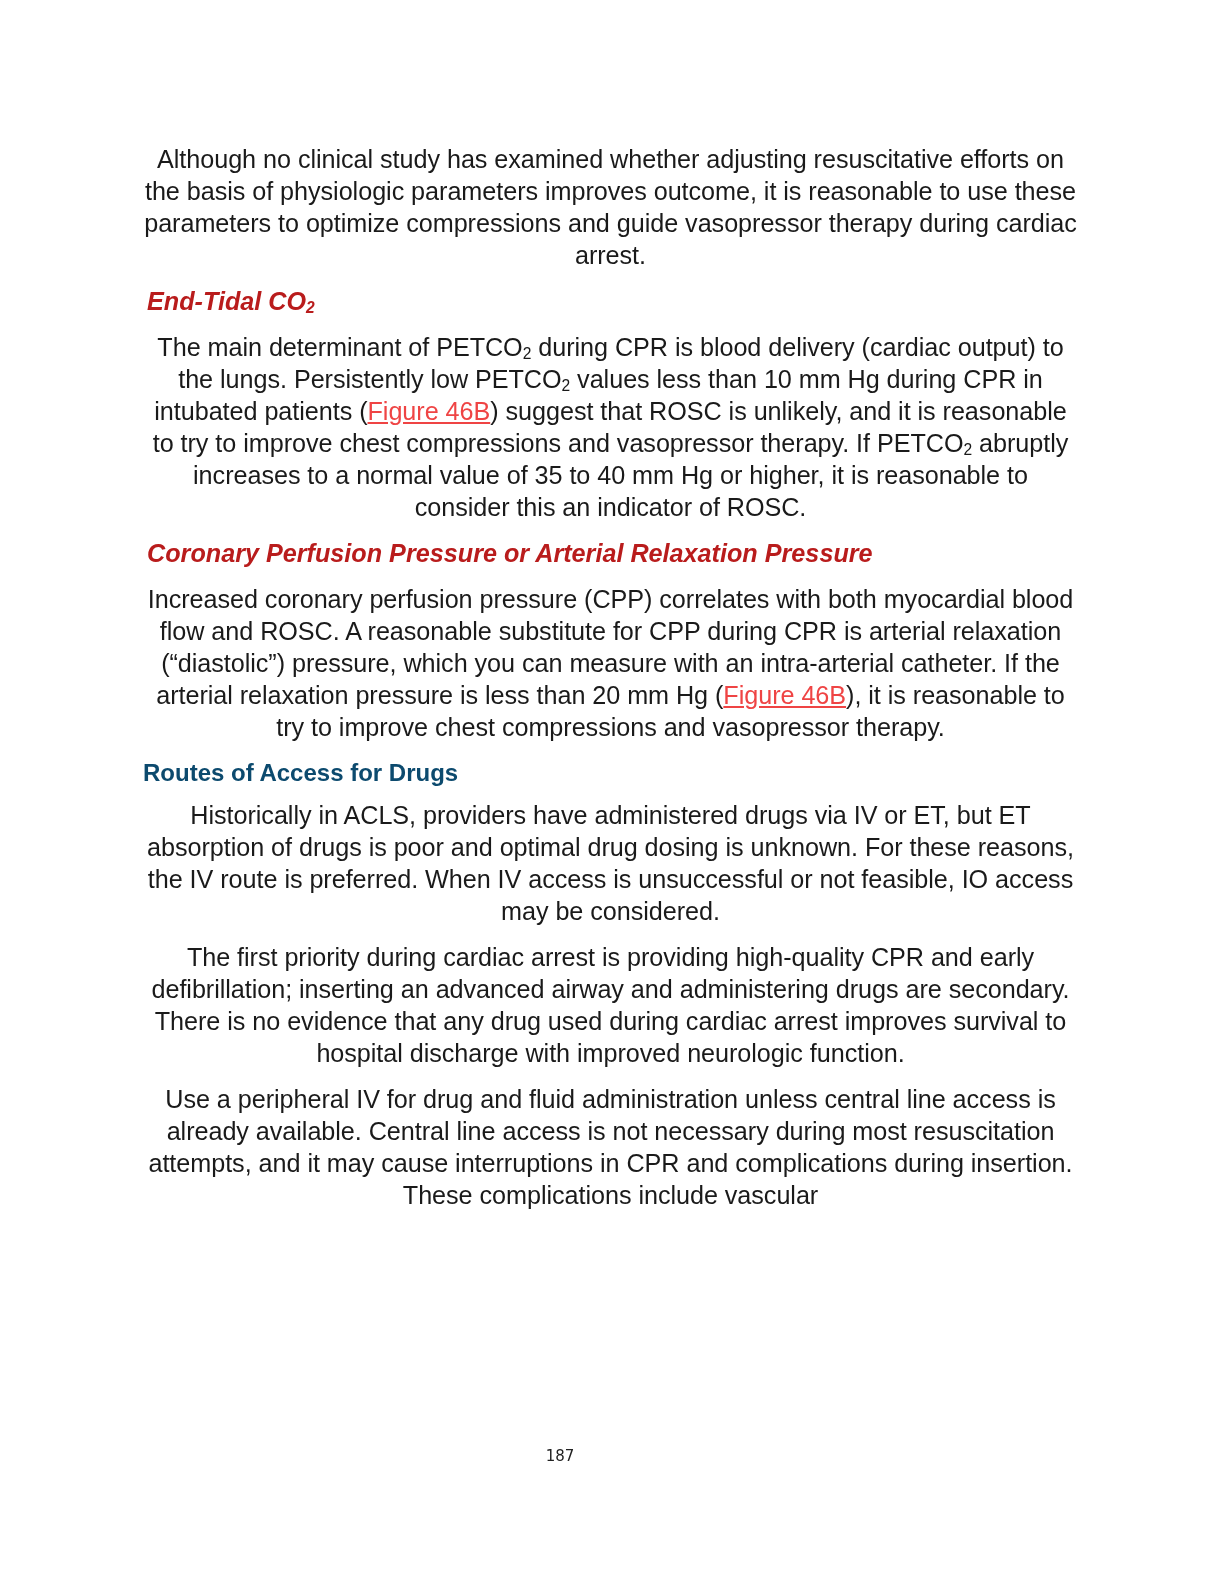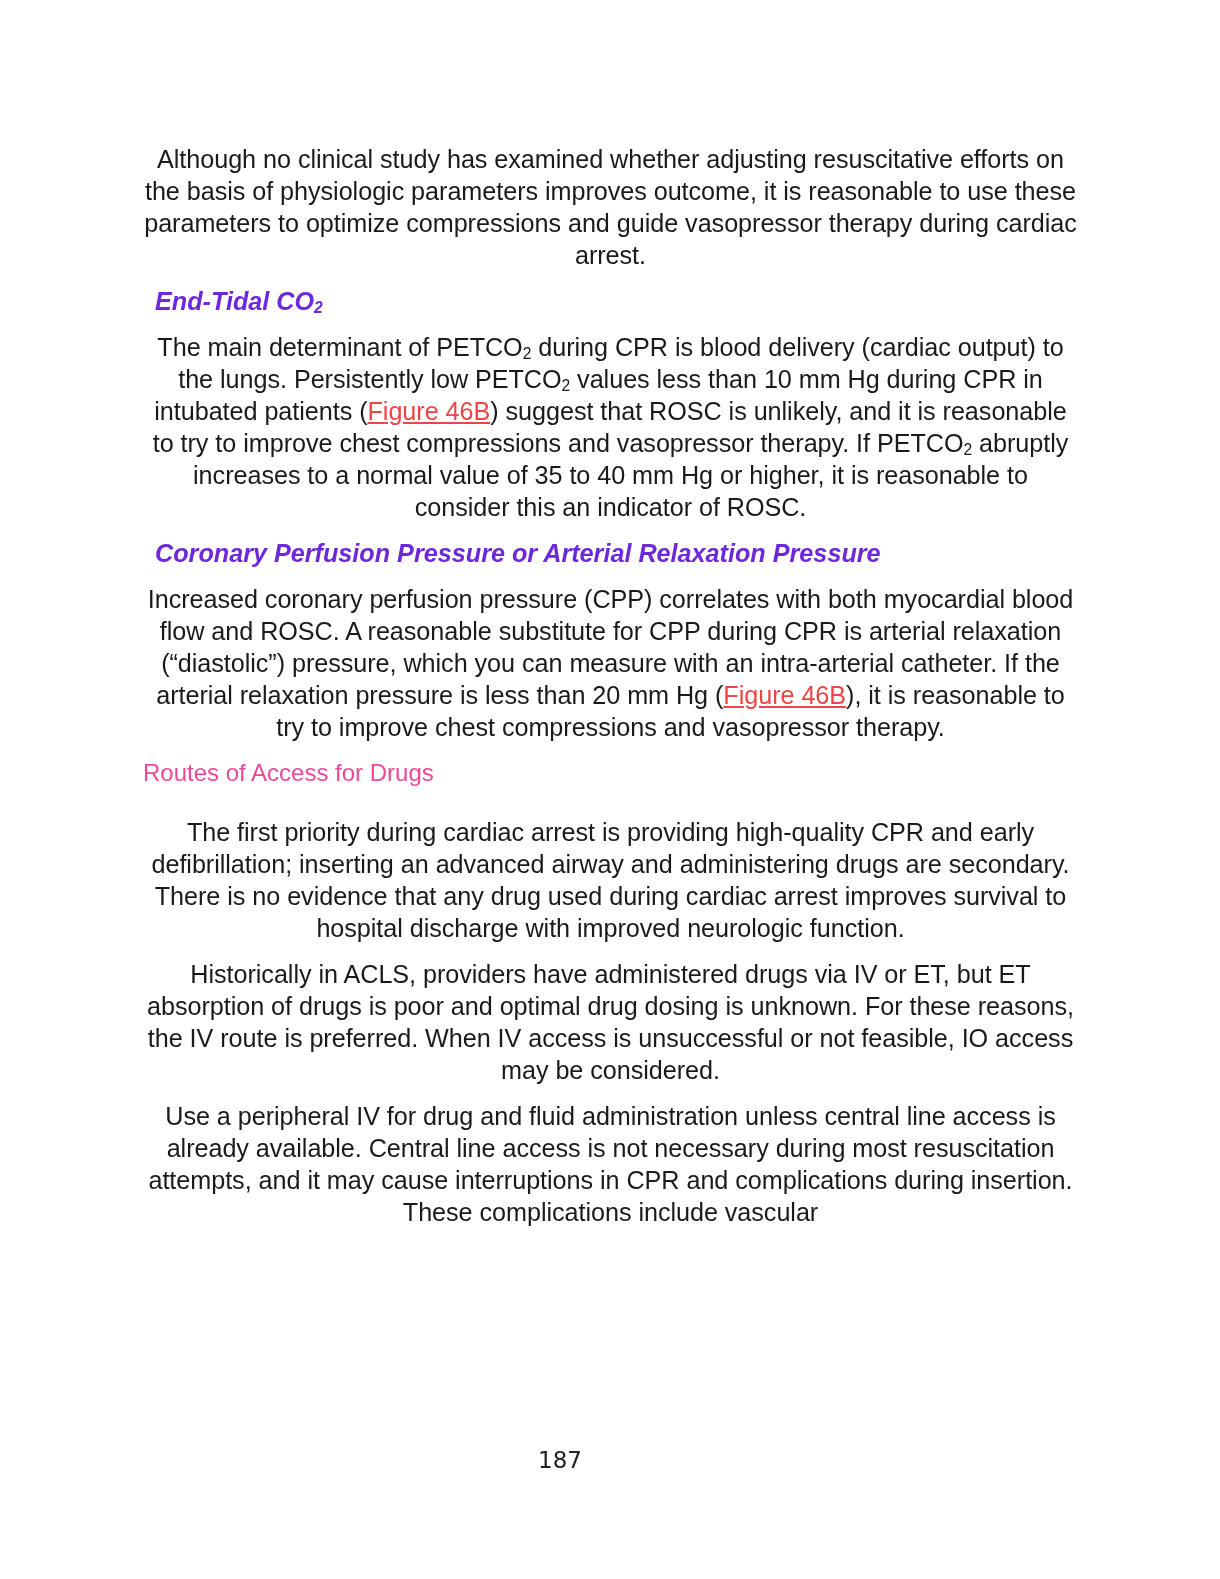--- a/index.html
+++ b/index.html
@@ -1,44 +1,44 @@
 <!DOCTYPE html>
 <html><head>
 <meta charset="utf-8">
 <style>
   html, body { margin:0; padding:0; background:#ffffff; }
   body { width:1220px; height:1579px; position:relative; overflow:hidden;
          font-family:"Liberation Sans", sans-serif; color:#1a1a1a; }
   .page { position:absolute; left:143px; top:143px; width:935px; }
   p.body { font-size:25.2px; line-height:32px; margin:0 0 14px 0; letter-spacing:-0.05px;text-align:center; }
-  h2.red { color:#6d28d9; font-style:italic; font-weight:bold; font-size:25.2px;
-           line-height:32px; margin:2px 0 14px 12px; }
-  h2.black { color:#ec4899; font-weight:normal; font-size:24px; line-height:32px; margin:2px 0 27px 0; }
+  h2.red { color:#b91c1c; font-style:italic; font-weight:bold; font-size:25.2px;
+           line-height:32px; margin:2px 0 14px 4px; }
+  h2.black { color:#0c4a6e; font-weight:bold; font-size:24px; line-height:32px; margin:2px 0 10px 0; }
   sub.s { font-size:0.62em; vertical-align:-0.18em; line-height:0; }
   a.fig { color:#ef4444; text-decoration:underline; }
   .pagenum { position:absolute; left:0; width:1120px; top:1447px; text-align:center;
-             font-size:23px; color:#222; font-family:"DejaVu Sans", sans-serif; }
+             font-size:15px; color:#222; font-family:"DejaVu Sans", sans-serif; }
 </style>
 </head>
 <body>
 
 <div class="page">
 
   <p class="body">Although no clinical study has examined whether adjusting resuscitative efforts on the basis of physiologic parameters improves outcome, it is reasonable to use these parameters to optimize compressions and guide vasopressor therapy during cardiac arrest.</p>
 
   <h2 class="red"><span>End-Tidal CO</span><sub class="s">2</sub></h2>
 
   <p class="body"><span>The main determinant of PETCO</span><sub class="s">2</sub><span> during CPR is blood delivery (cardiac output) to the lungs. Persistently low PETCO</span><sub class="s">2</sub><span> values less than 10 mm Hg during CPR in intubated patients (</span><a class="fig" href="#">Figure 46B</a><span>) suggest that ROSC is unlikely, and it is reasonable to try to improve chest compressions and vasopressor therapy. If PETCO</span><sub class="s">2</sub><span> abruptly increases to a normal value of 35 to 40 mm Hg or higher, it is reasonable to consider this an indicator of ROSC.</span></p>
 
   <h2 class="red">Coronary Perfusion Pressure or Arterial Relaxation Pressure</h2>
 
   <p class="body"><span>Increased coronary perfusion pressure (CPP) correlates with both myocardial blood flow and ROSC. A reasonable substitute for CPP during CPR is arterial relaxation (“diastolic”) pressure, which you can measure with an intra-arterial catheter. If the arterial relaxation pressure is less than 20 mm Hg (</span><a class="fig" href="#">Figure 46B</a><span>), it is reasonable to try to improve chest compressions and vasopressor therapy.</span></p>
 
   <h2 class="black">Routes of Access for Drugs</h2>
 
+  <p class="body">Historically in ACLS, providers have administered drugs via IV or ET, but ET absorption of drugs is poor and optimal drug dosing is unknown. For these reasons, the IV route is preferred. When IV access is unsuccessful or not feasible, IO access may be considered.</p>
   <p class="body">The first priority during cardiac arrest is providing high-quality CPR and early defibrillation; inserting an advanced airway and administering drugs are secondary. There is no evidence that any drug used during cardiac arrest improves survival to hospital discharge with improved neurologic function.</p>
-  <p class="body">Historically in ACLS, providers have administered drugs via IV or ET, but ET absorption of drugs is poor and optimal drug dosing is unknown. For these reasons, the IV route is preferred. When IV access is unsuccessful or not feasible, IO access may be considered.</p>
 
 
   <p class="body">Use a peripheral IV for drug and fluid administration unless central line access is already available. Central line access is not necessary during most resuscitation attempts, and it may cause interruptions in CPR and complications during insertion. These complications include vascular</p>
 </div>
 
 <div class="pagenum">187</div>
 
 </body></html>

